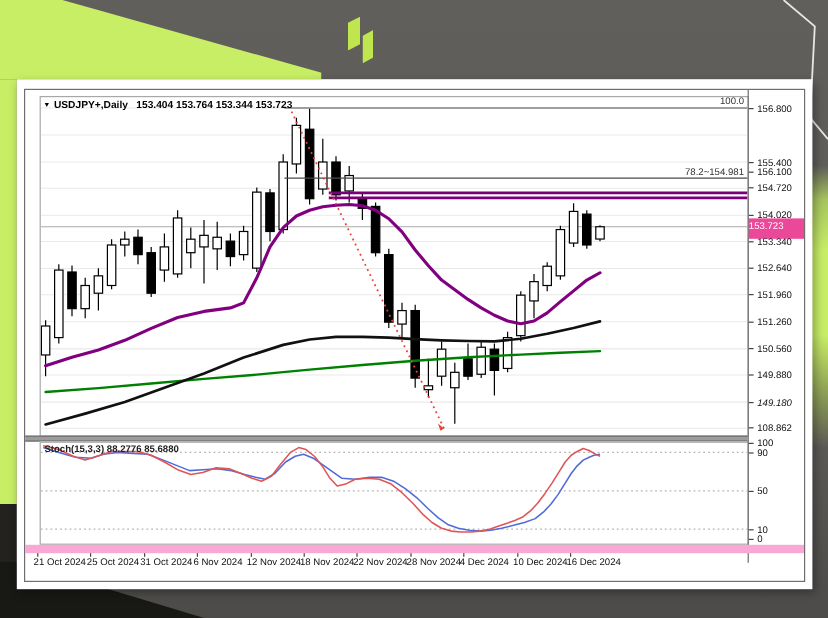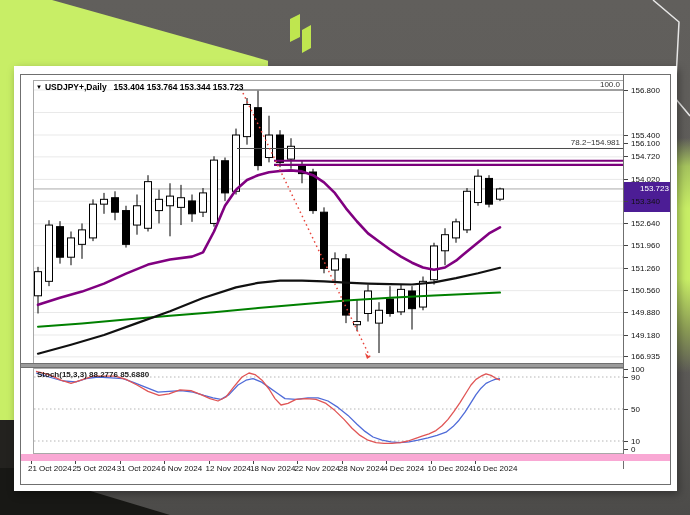--- a/index.html
+++ b/index.html
@@ -32,22 +32,22 @@
   #stoch-plot{position:absolute;left:12px;top:293px;width:589px;height:84px;}
   .chart-title{position:absolute;left:15px;top:7px;font-size:8.5px;font-weight:700;color:#000;white-space:nowrap;z-index:4;}
   .chart-title .dd{font-size:6px;vertical-align:1px;margin-right:3px;}
   .chart-title .nums{margin-left:7px;font-weight:700;}
   .stoch-label{position:absolute;left:16px;top:295px;font-size:8px;font-weight:700;color:#222;z-index:4;white-space:nowrap;}
   .panel-sep{position:absolute;left:0;top:288px;width:602px;height:5px;background:#9b9b9b;
     border-top:1px solid #6f6f6f;border-bottom:1px solid #6f6f6f;box-sizing:border-box;}
   .price-axis{position:absolute;left:602px;top:0;width:47px;height:394px;border-left:1px solid #6f6f6f;}
   .ptick{position:absolute;left:0;padding-left:7px;font-size:8px;color:#111;white-space:nowrap;}
   .ptick::before{content:'';position:absolute;left:0;top:4px;width:4px;border-top:1px solid #444;}
-  .price-badge{position:absolute;left:0;width:46px;height:30px;background:#4c1d95;color:#fff;font-size:8px;
-    line-height:13px;padding-left:16px;box-sizing:border-box;}
+  .price-badge{position:absolute;left:0;width:46px;height:17px;background:#ec4899;color:#fff;font-size:8px;
+    line-height:13px;padding-left:0;box-sizing:border-box;}
   .date-axis{position:absolute;left:0;top:379px;width:649px;height:15px;border-top:7px solid #f9a8d4;}
   .dtick{position:absolute;top:3px;font-size:8px;color:#111;white-space:nowrap;}
   .dtick::before{content:'';position:absolute;left:3px;top:-3px;height:3px;border-left:1px solid #444;}
 </style>
 </head>
 <body>
 
 <div class="stage">
   <div class="lime-top"></div>
   <div class="lime-left"></div>
@@ -292,22 +292,22 @@
           <div class="ptick" style="top: 33.012px; margin-top: 31px;">156.100</div>
           <div class="ptick" style="top: 55.5205px;">155.400</div>
           <div class="ptick" style="top: 77.386px;">154.720</div>
           <div class="ptick" style="top: 99.8945px;">154.020</div>
           <div class="ptick" style="top: 121.76px;">153.340</div>
           <div class="ptick" style="top: 144.269px;">152.640</div>
           <div class="ptick" style="top: 166.134px;">151.960</div>
           <div class="ptick" style="top: 188.643px;">151.260</div>
           <div class="ptick" style="top: 211.151px;">150.560</div>
           <div class="ptick" style="top: 233.017px;">149.880</div>
-          <div class="ptick" style="top: 255.525px;">149.180</div>
-          <div class="ptick" style="top: 277.391px;">166.935</div>
+          <div class="ptick" style="top: 255.525px; font-style: italic;">149.180</div>
+          <div class="ptick" style="top: 277.391px;">108.862</div>
           <div class="ptick" style="top: 290px;">100</div>
           <div class="ptick" style="top: 298px;">90</div>
           <div class="ptick" style="top: 330px;">50</div>
           <div class="ptick" style="top: 362px;">10</div>
           <div class="ptick" style="top: 370px;">0</div>
         </div>
 
       <div class="date-axis">
           <div class="dtick" style="left: 7px;">21 Oct 2024</div>
           <div class="dtick" style="left: 51.4px;">25 Oct 2024</div>

